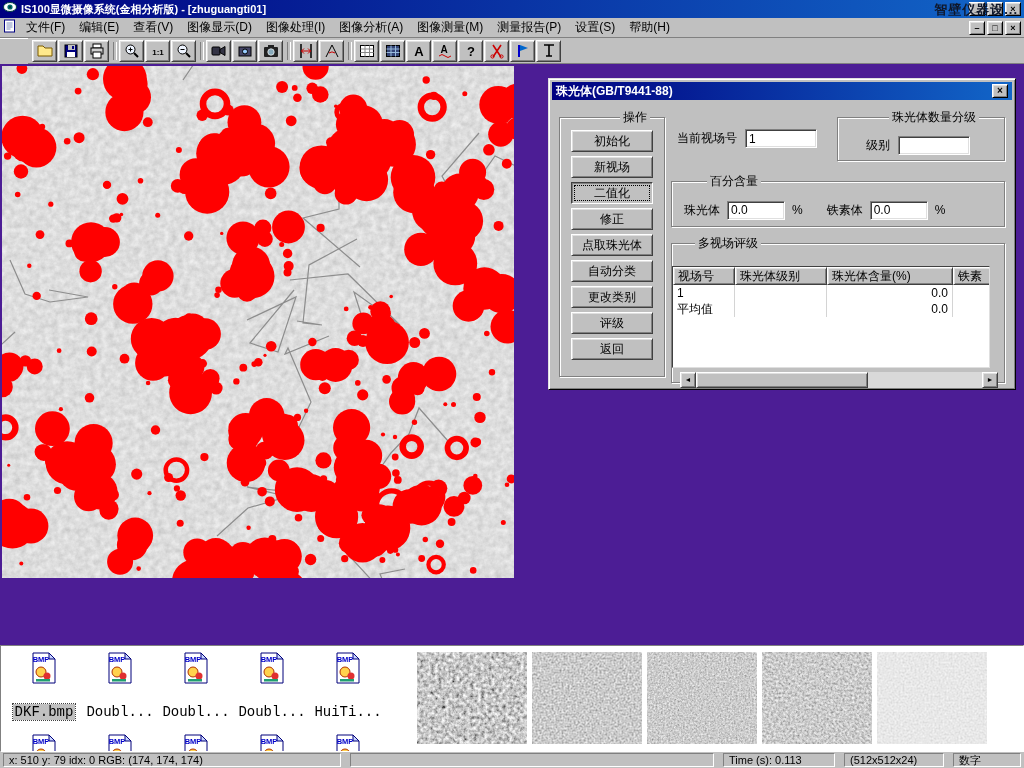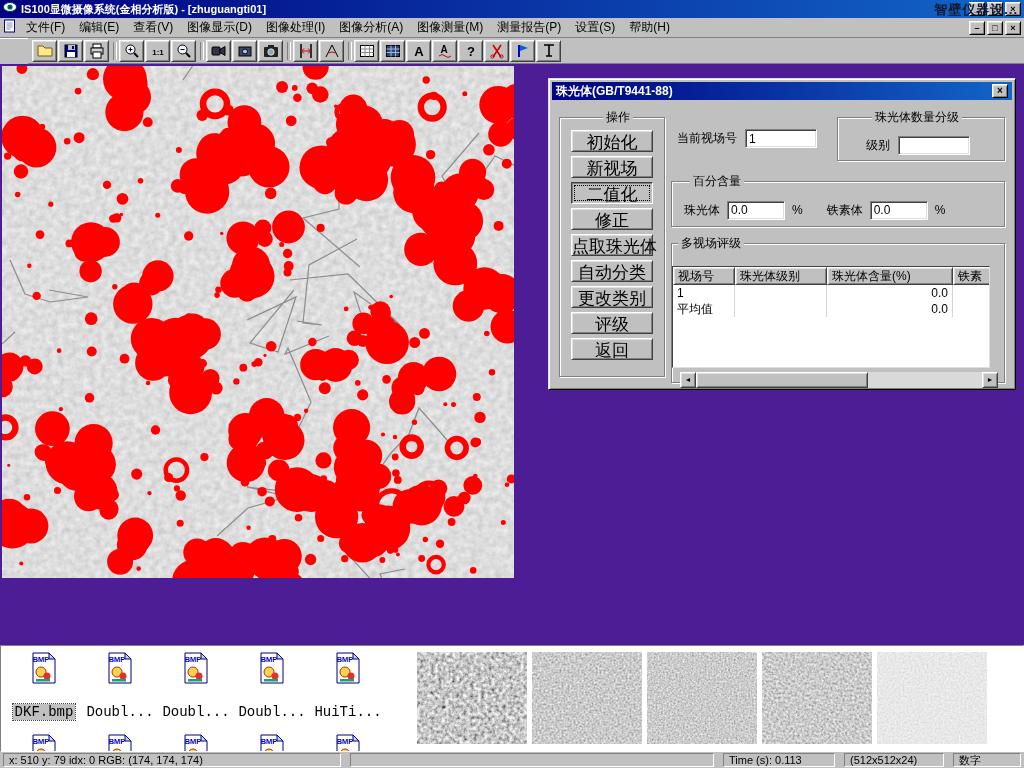--- a/index.html
+++ b/index.html
@@ -48,24 +48,24 @@
   .dlg-title{position:absolute;left:3px;top:3px;right:3px;height:18px;
     background:linear-gradient(90deg,#000080,#1266c8);color:#fff;display:flex;align-items:center;
     padding:0 4px;font-weight:bold;font-size:12px;cursor:default;}
   .dlg-title span{flex:1;}
   .dlg-close{width:16px;height:14px;font-size:10px;line-height:10px;font-weight:bold;background:#c0c0c0;
     border:1px solid;border-color:#fff #000 #000 #fff;
     box-shadow:inset 1px 1px 0 #dfdfdf,inset -1px -1px 0 #808080;cursor:pointer;padding:0;color:#000;}
 
   fieldset.group{position:absolute;border:1px solid #808080;
     box-shadow:inset 1px 1px 0 #fff,1px 1px 0 #fff;}
-  fieldset.group legend{font-size:12px;padding:0 3px;margin-left:6px;background:#c0c0c0;}
+  fieldset.group legend{font-size:12px;padding:0 3px;margin-left:23px;background:#c0c0c0;}
 
   .op-group{left:10px;top:30px;width:106px;height:268px;text-align:center;}
-  .opbtn{display:block;width:82px;height:22px;margin:4px auto 0;font-size:17px;background:#c0c0c0;cursor:pointer;
+  .opbtn{display:block;width:82px;height:22px;margin:4px auto 0;font-size:12px;background:#c0c0c0;cursor:pointer;
     border:1px solid;border-color:#fff #404040 #404040 #fff;
     box-shadow:inset 1px 1px 0 #dfdfdf,inset -1px -1px 0 #808080;white-space:nowrap;padding:0;}
   .opbtn.pressed{border-color:#404040 #fff #fff #404040;
     box-shadow:inset 1px 1px 0 #808080;outline:1px dotted #000;outline-offset:-4px;}
 
   .lbl{font-size:12px;white-space:nowrap;}
   .tb{height:19px;font-size:12px;padding:1px 3px;background:#fff;
     border:1px solid;border-color:#808080 #fff #fff #808080;
     box-shadow:inset 1px 1px 0 #404040,inset -1px -1px 0 #dfdfdf;}
 

